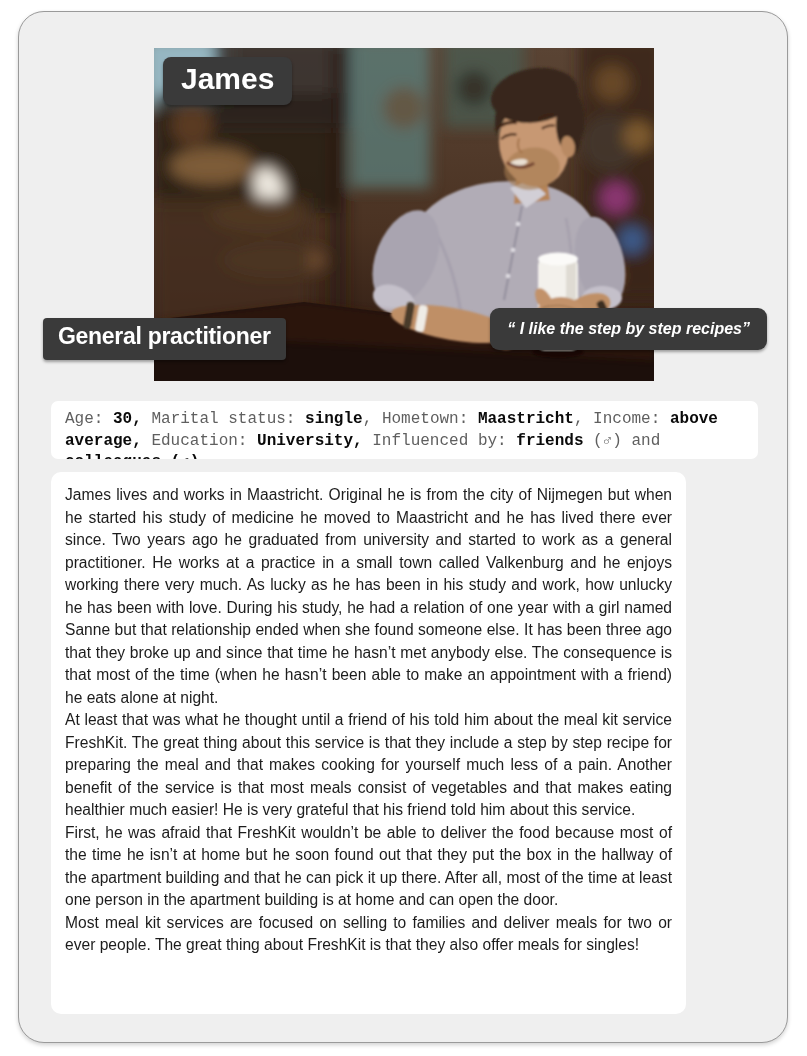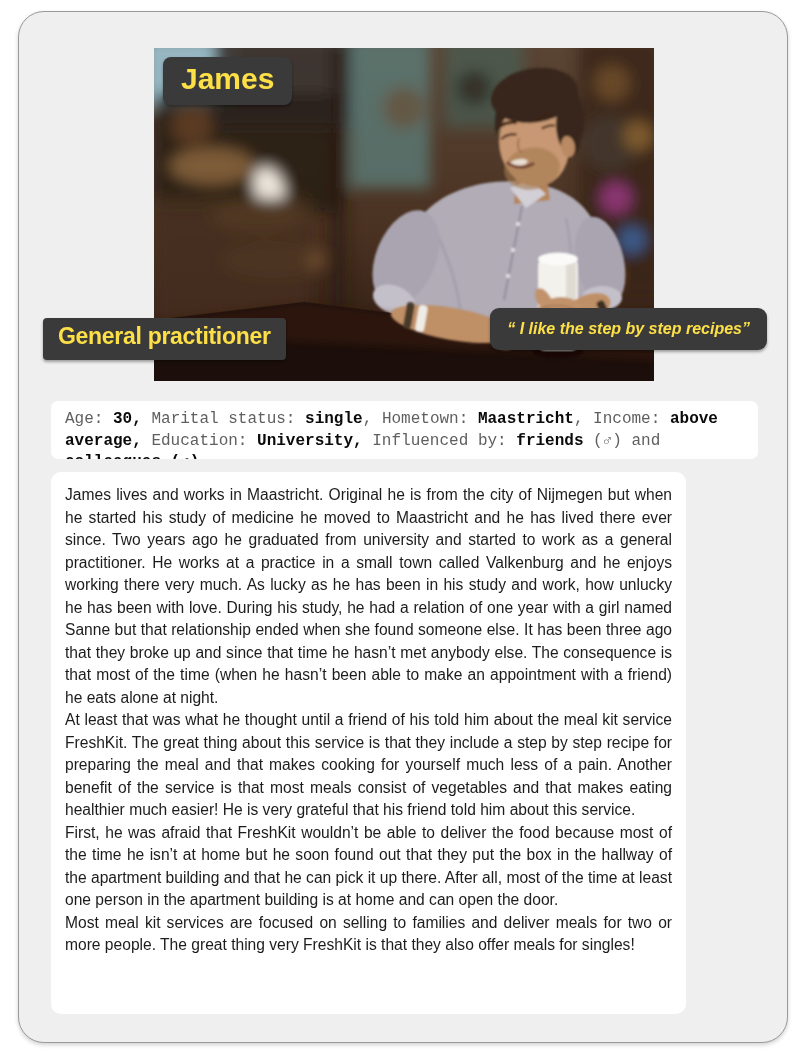--- a/index.html
+++ b/index.html
@@ -11,21 +11,21 @@
     position:absolute; left:18px; top:11px; width:768px; height:1030px;
     background:#efefef; border:1px solid #9a9a9a; border-radius:26px;
     box-shadow:0 2px 4px rgba(0,0,0,0.18);
   }
   .photo {
     position:absolute; left:135px; top:36px; width:500px; height:333px;
     overflow:hidden; background:#3a2a1e; z-index:1;
   }
   .photo svg { display:block; }
   .badge {
-    position:absolute; background:#3a3a3a; color:#fde047; font-weight:bold;
+    position:absolute; background:#3a3a3a; color:#ffffff; font-weight:bold;
     box-shadow:0 2px 3px rgba(0,0,0,0.35); z-index:3; white-space:nowrap;
   }
   .name-badge  { left:144px; top:45px;  font-size:30px; padding:5px 18px 9px; border-radius:8px; }
   .role-badge  { left:24px;  top:306px; font-size:23px; padding:5px 15px 10px; border-radius:4px; letter-spacing:-0.3px; }
   .quote-badge { right:20px; top:296px; font-size:16px; font-style:italic; padding:12px 17px; border-radius:9px; }
   .info-box {
     position:absolute; left:32px; top:389px; width:707px; height:58px;
     background:#ffffff; border-radius:7px; box-sizing:border-box; padding:8px 14px;
     font-family:"Liberation Mono", monospace; font-size:16px; line-height:21.5px;
     color:#5f5f5f; z-index:2; overflow:hidden;
@@ -151,16 +151,16 @@
   <div class="badge quote-badge">
     <span>“ I like the step by step recipes”</span>
   </div>
 
   <div class="info-box"><span>Age: </span><span class="bold">30,</span><span> Marital status: </span><span class="bold">single</span><span>, Hometown: </span><span class="bold">Maastricht</span><span>, Income: </span><span class="bold">above average,</span><span> Education: </span><span class="bold">University,</span><span> Influenced by: </span><span class="bold">friends</span><span> (♂) and </span><span class="bold">colleagues</span><span class="bold"> (♂)</span></div>
 
   <div class="story-box">
       <div class="para">James lives and works in Maastricht. Original he is from the city of Nijmegen but when he started his study of medicine he moved to Maastricht and he has lived there ever since. Two years ago he graduated from university and started to work as a general practitioner. He works at a practice in a small town called Valkenburg and he enjoys working there very much. As lucky as he has been in his study and work, how unlucky he has been with love. During his study, he had a relation of one year with a girl named Sanne but that relationship ended when she found someone else. It has been three ago that they broke up and since that time he hasn’t met anybody else. The consequence is that most of the time (when he hasn’t been able to make an appointment with a friend) he eats alone at night.</div>
       <div class="para">At least that was what he thought until a friend of his told him about the meal kit service FreshKit. The great thing about this service is that they include a step by step recipe for preparing the meal and that makes cooking for yourself much less of a pain. Another benefit of the service is that most meals consist of vegetables and that makes eating healthier much easier! He is very grateful that his friend told him about this service.</div>
       <div class="para">First, he was afraid that FreshKit wouldn’t be able to deliver the food because most of the time he isn’t at home but he soon found out that they put the box in the hallway of the apartment building and that he can pick it up there. After all, most of the time at least one person in the apartment building is at home and can open the door.</div>
-      <div class="para">Most meal kit services are focused on selling to families and deliver meals for two or more people. The great thing very FreshKit is that they also offer meals for singles!</div>
+      <div class="para">Most meal kit services are focused on selling to families and deliver meals for two or ever people. The great thing about FreshKit is that they also offer meals for singles!</div>
     </div>
 
 </div>
 
 </body></html>

